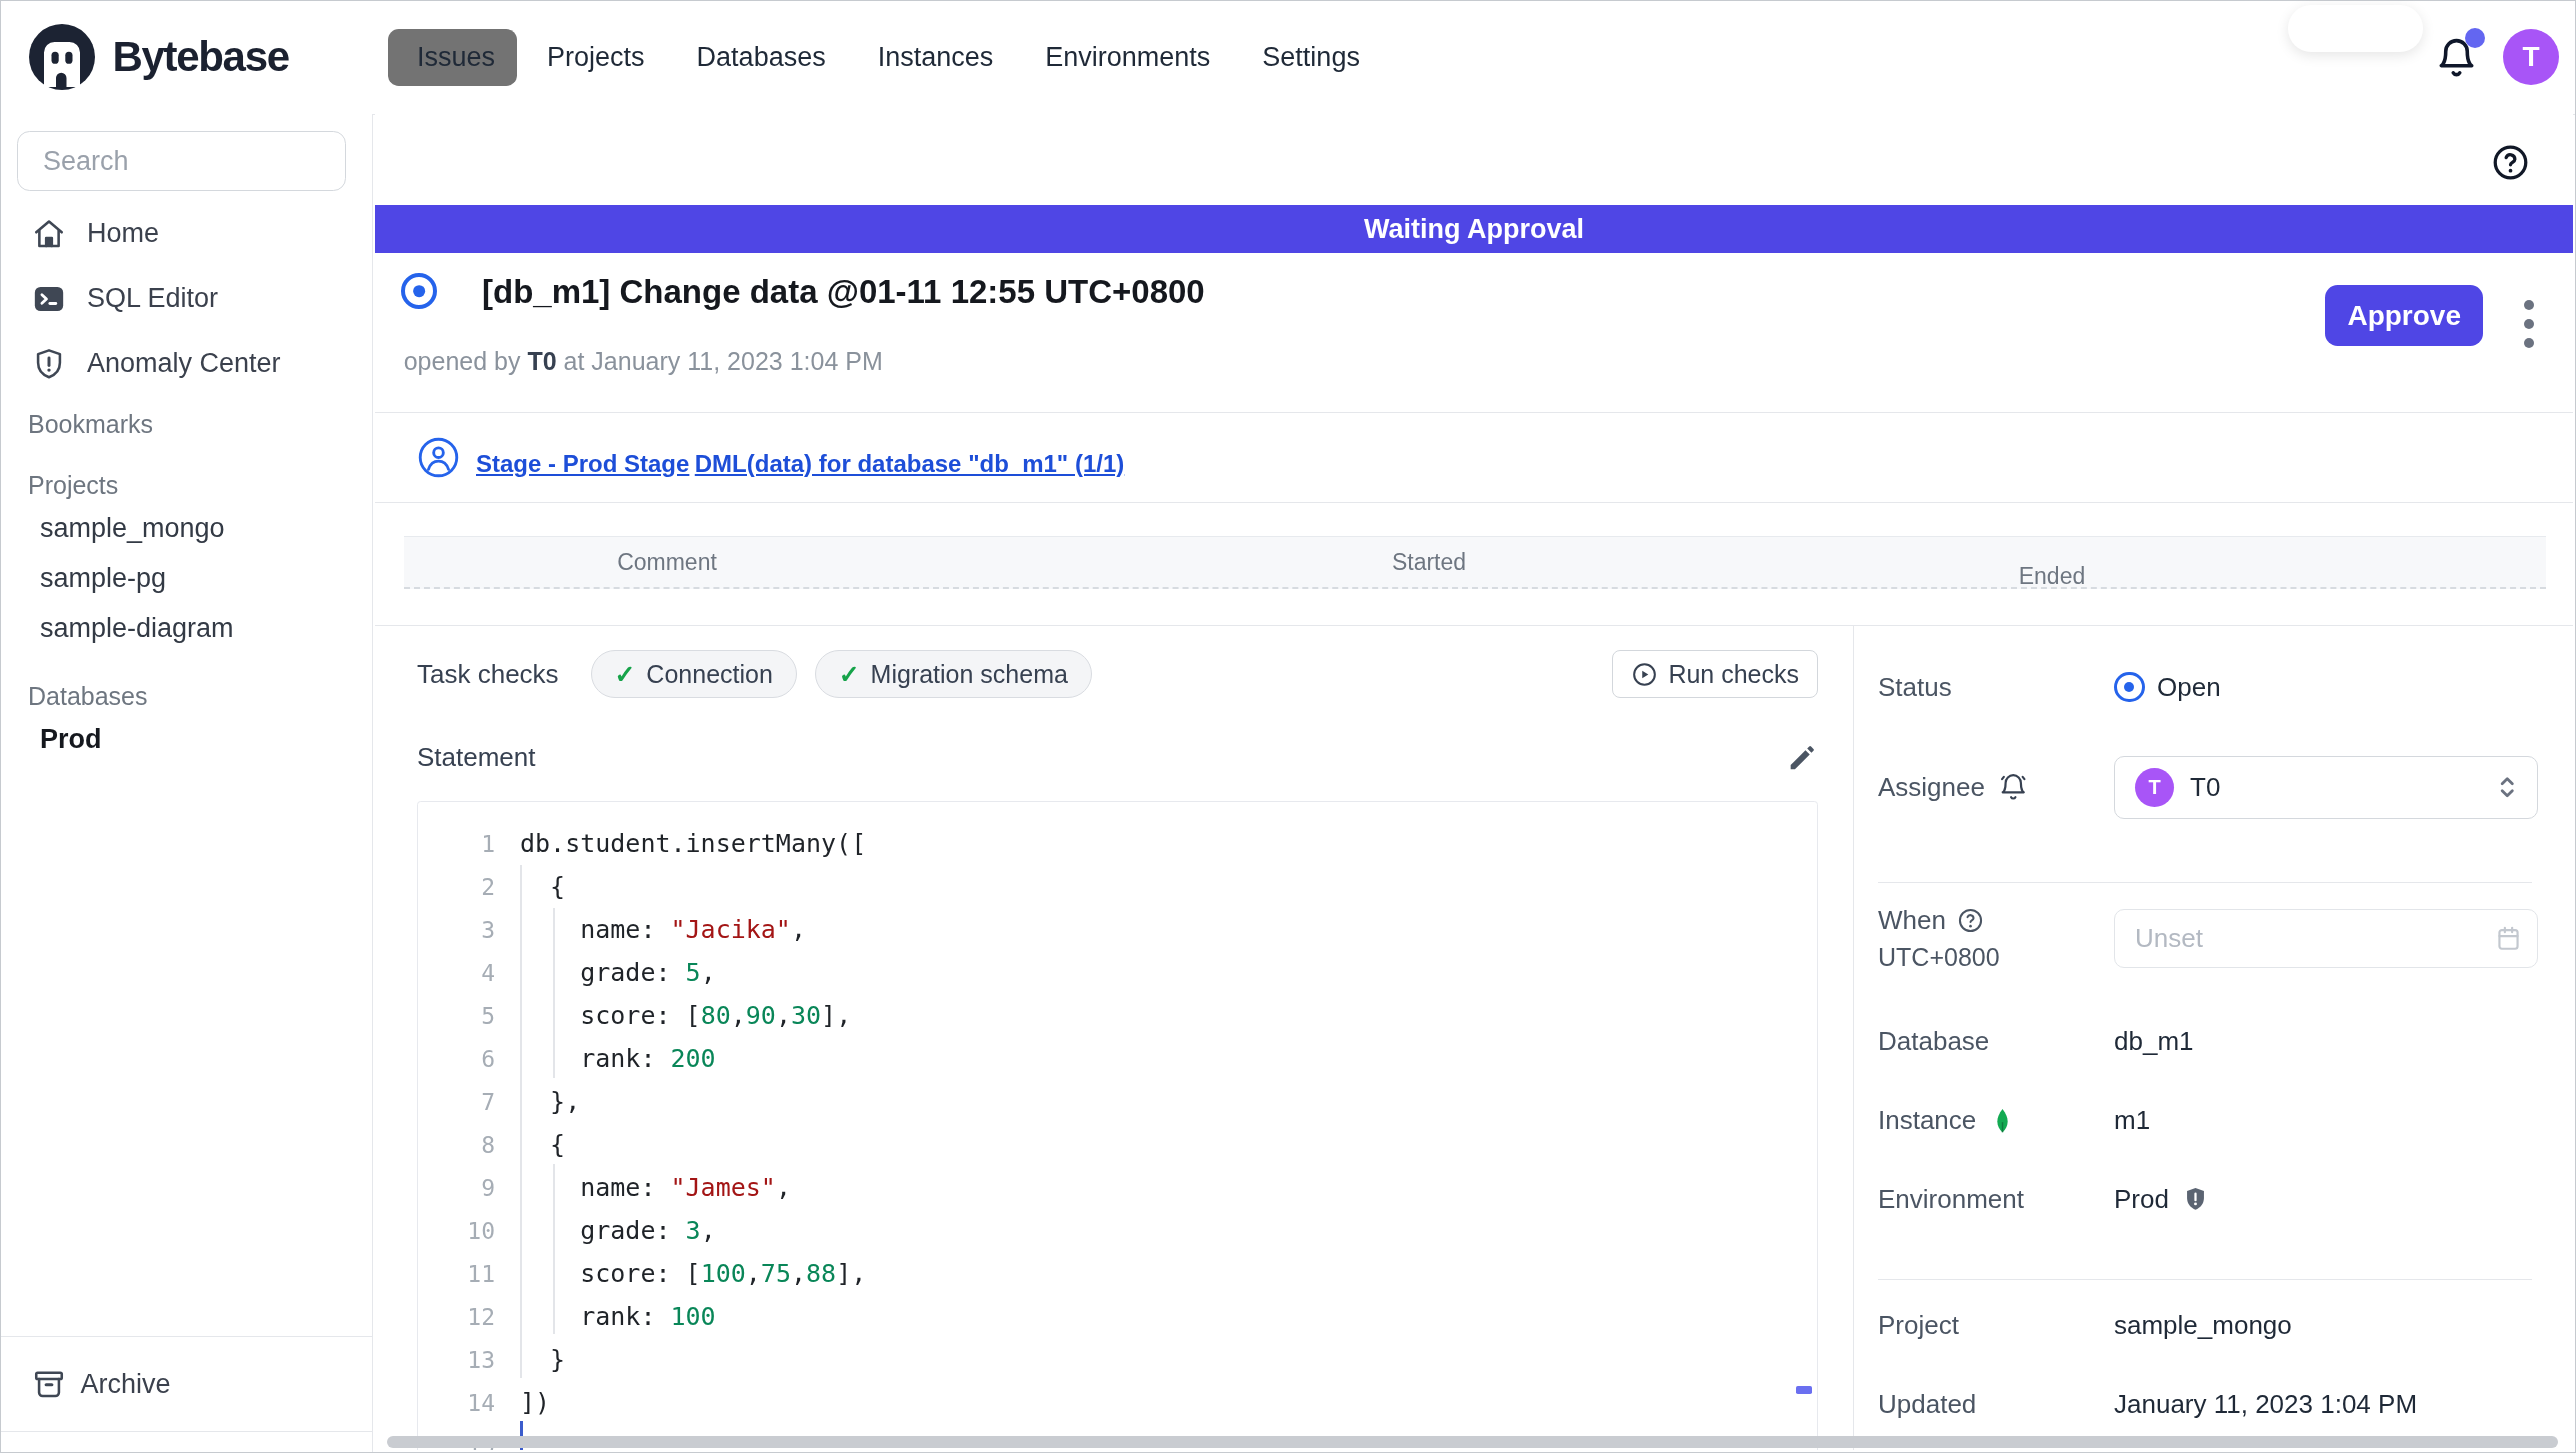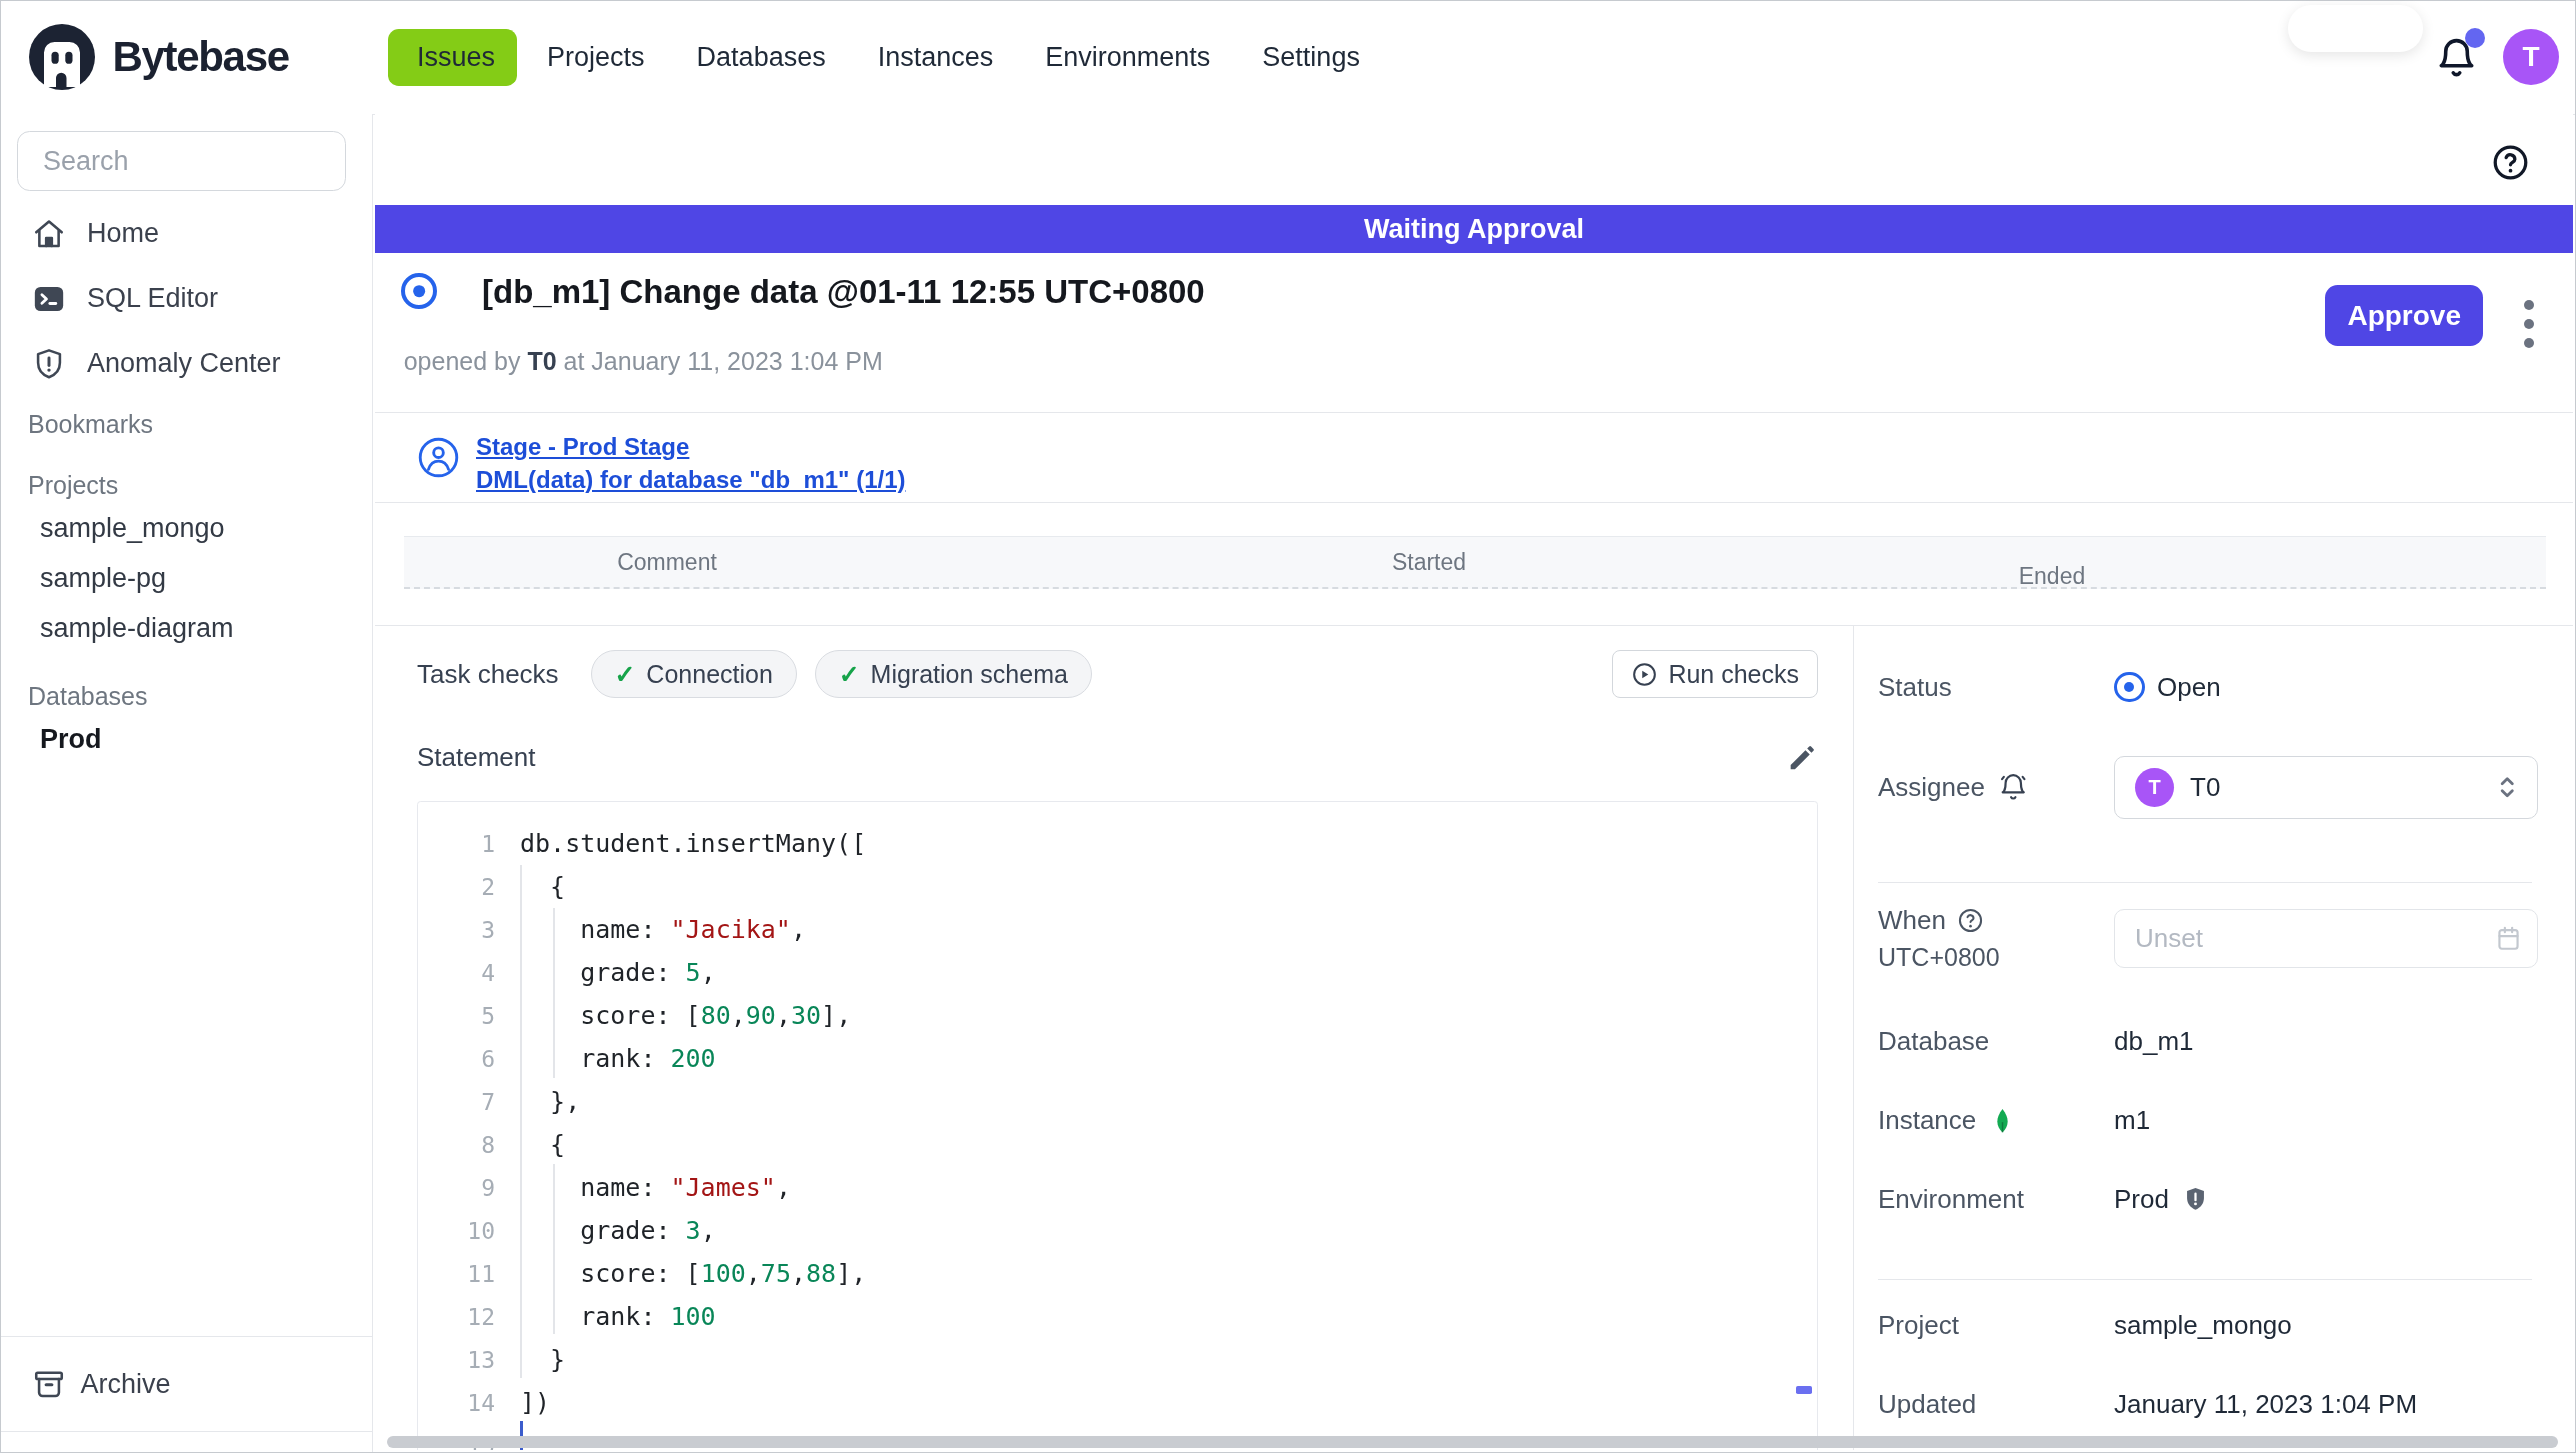--- a/index.html
+++ b/index.html
@@ -7,21 +7,21 @@
        font-family:"Liberation Sans",sans-serif;overflow:hidden;color:#111827;}
   .window{position:absolute;inset:0;border:1.8px solid #c6cacf;box-sizing:border-box;background:#fff;}
 
   
   .navbar{position:absolute;top:0;left:0;right:0;height:113px;border-bottom:1.8px solid #e5e7eb;background:#fff;}
   .brand{position:absolute;left:25px;top:20px;display:flex;align-items:center;gap:14.4px;}
   .brand-logo{width:72px;height:72px;}
   .brand-name{font-size:42px;font-weight:700;color:#1b2130;letter-spacing:-1.3px;}
   .nav-tabs{position:absolute;left:387px;top:0;height:113px;display:flex;align-items:center;gap:9px;}
   .nav-tab{font-size:27px;color:#1f2937;padding:12.6px 21.5px;border-radius:10.8px;cursor:pointer;}
-  .nav-tab.active{background:#84cc16;padding-left:29px;}
+  .nav-tab.active{background:#737373;padding-left:29px;}
   .nav-pill{position:absolute;right:152px;top:3.6px;width:135px;height:47px;background:#fff;border-radius:23px;
             box-shadow:0 3.6px 12.6px rgba(0,0,0,0.10);}
   .bell-wrap{position:absolute;right:97px;top:36px;width:43px;height:43px;}
   .bell-dot{position:absolute;right:-7.2px;top:-9px;width:20px;height:20px;border-radius:50%;background:#6366f1;}
   .avatar{position:absolute;right:16px;top:28px;width:56px;height:56px;border-radius:50%;background:#a855f7;
           color:#fff;font-size:28px;font-weight:600;display:flex;align-items:center;justify-content:center;}
 
   
   .sidebar{position:absolute;top:113px;bottom:0;left:0;width:372px;border-right:1.8px solid #e5e7eb;background:#fff;box-sizing:border-box;}
   .search-box{position:absolute;left:16px;top:17px;width:329px;height:60px;border:1.8px solid #d4d8dd;border-radius:12.6px;
@@ -55,21 +55,21 @@
   .approve-btn{position:absolute;right:90px;top:32px;width:158px;height:61px;background:#4f46e5;color:#fff;
                font-size:28px;font-weight:600;border:none;border-radius:12.6px;display:flex;align-items:center;justify-content:center;cursor:pointer;}
   .kebab{position:absolute;right:36px;top:43px;display:flex;flex-direction:column;gap:9px;cursor:pointer;padding:3.6px;}
   .kebab i{width:10px;height:10px;border-radius:50%;background:#6b7280;}
   .meta-row{margin-top:10.8px;font-size:25px;color:#8a929c;padding-left:2.7px;}
   .meta-user{color:#374151;font-weight:700;}
 
   .stage{height:91px;border-top:1.8px solid #e5e7eb;border-bottom:1.8px solid #e5e7eb;box-sizing:border-box;
          display:flex;align-items:center;padding-left:42px;gap:16px;}
   .stage-icon{width:43px;height:43px;flex:0 0 43px;}
-  .stage-links{display:flex;flex-direction:column;gap:5.4px;margin-top:12px;}
+  .stage-links{display:flex;flex-direction:row;gap:5.4px;margin-top:12px;}
   .stage-link{font-size:24px;font-weight:700;color:#1d4ed8;text-decoration:underline;cursor:pointer;}
 
   .table-section{margin-top:33px;border-bottom:1.8px solid #e5e7eb;}
   .table-header-bar{margin:0 27px 0 29px;height:53px;background:#f7f8fa;border-top:1.8px solid #e7eaee;
                     border-bottom:2.7px dashed #d7dbe0;box-sizing:border-box;position:relative;}
   .th-cell{position:absolute;top:50%;transform:translate(-50%,-50%);font-size:23px;color:#6e7681;white-space:nowrap;}
   .table-empty{height:36px;}
 
   .split{display:flex;height:825px;}
   .left-col{width:1478px;flex:0 0 1478px;box-sizing:border-box;padding:0 35px 0 42px;}

